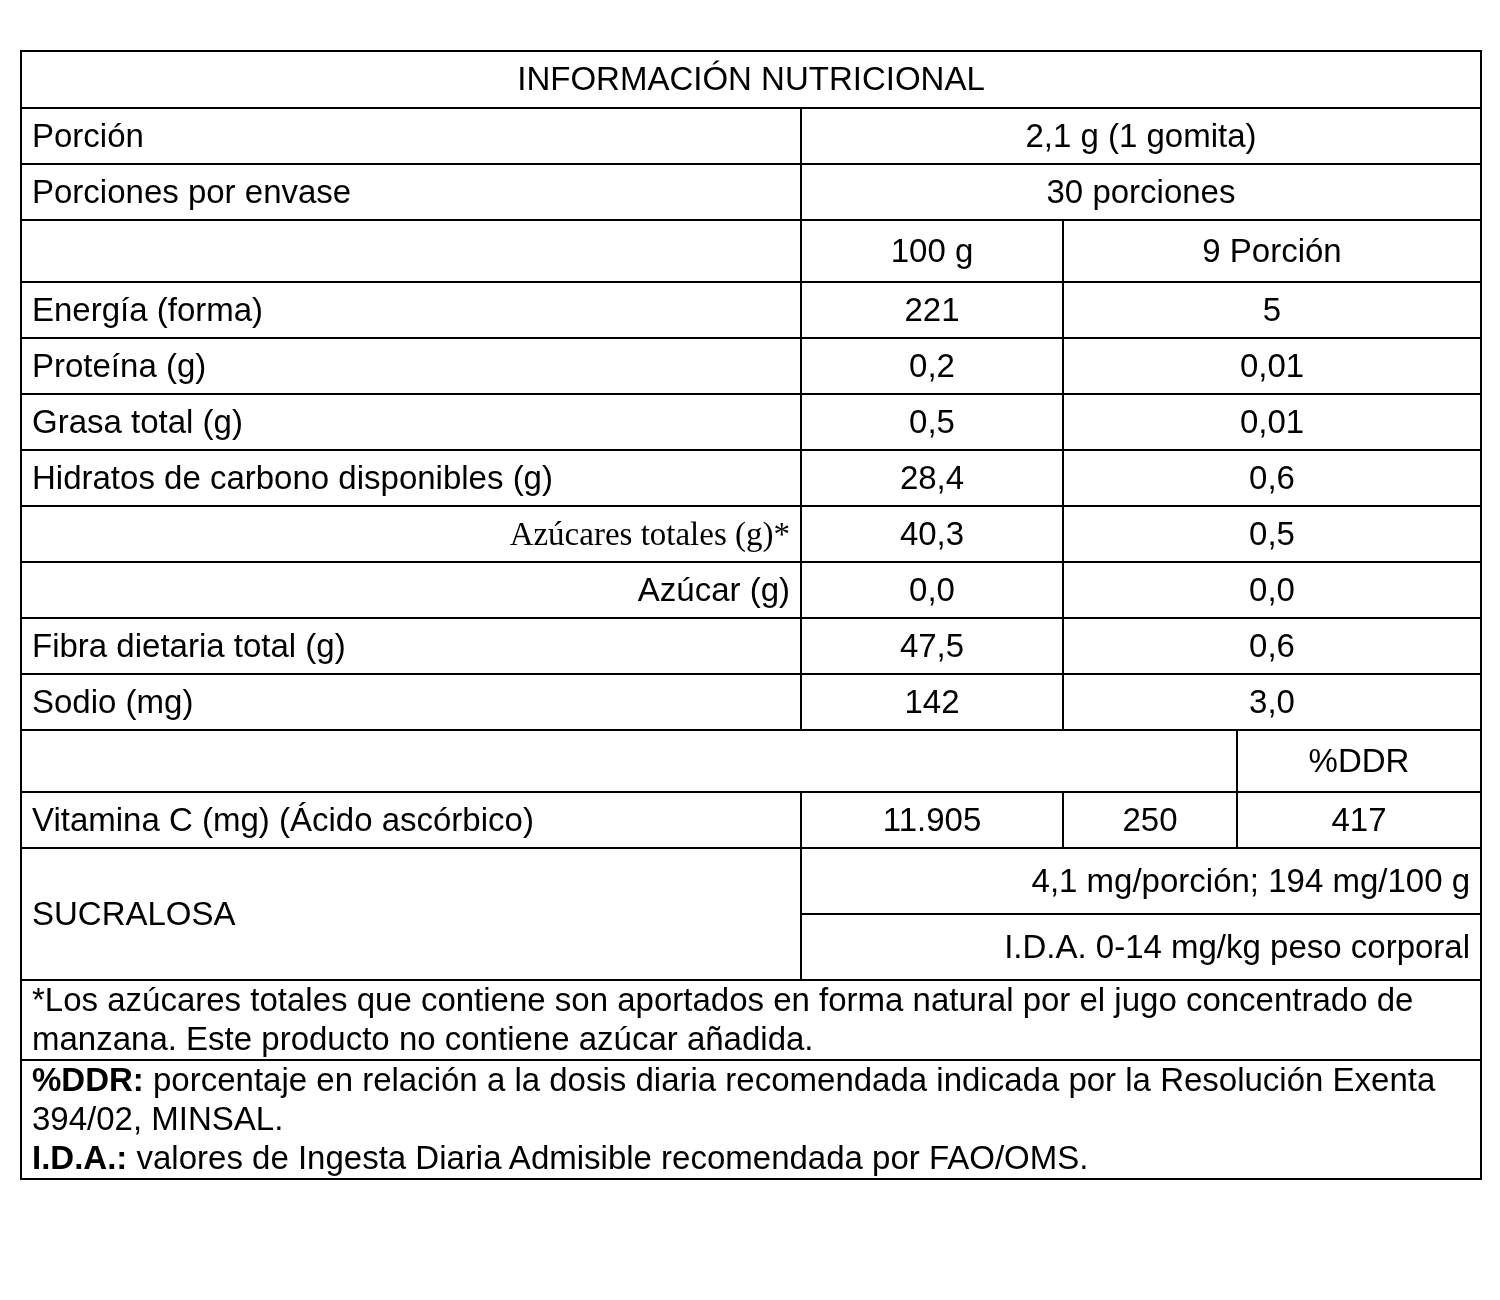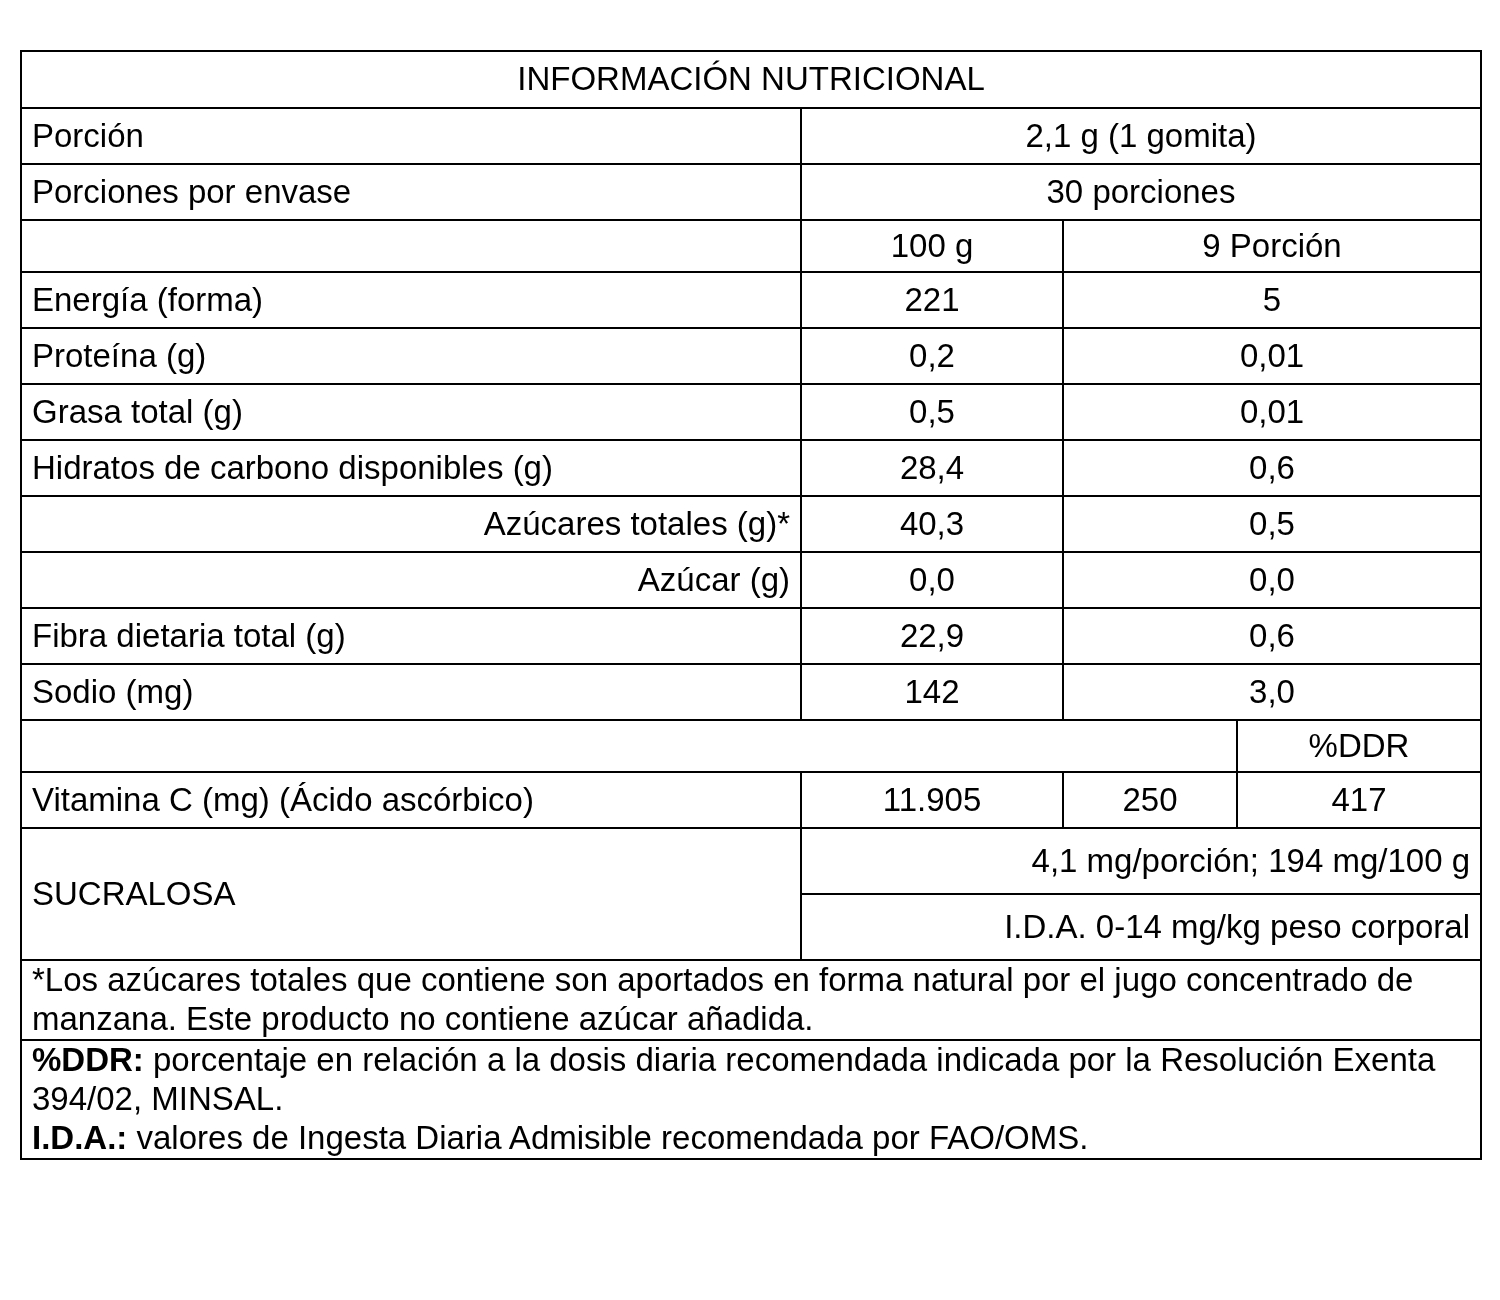--- a/index.html
+++ b/index.html
@@ -52,25 +52,25 @@
 
   .title-cell {
     text-align: center;
     font-weight: bold;
     font-size: 37px;
     height: 55px;
     padding: 2px 10px 6px 10px;
   }
 
   .row-h { height: 56px; }
-  .row-hdr { height: 52px; }
+  .row-hdr { height: 62px; }
   .row-tall { height: 64px; }
 
   .label      { text-align: left; }
-  .label-ind  { text-align: right; padding-right: 78px; }
+  .label-ind  { text-align: right; padding-right: 78px; font-family: Liberation Serif, serif; }
   .label-ind2 { text-align: right; padding-right: 170px; }
   .num        { text-align: center; }
   .ctr        { text-align: center; }
   .bold       { font-weight: bold; }
   .empty      { }
 
   .merge-val {
     text-align: center;
     font-size: 34px;
   }
@@ -162,21 +162,21 @@
       </tr>
 
       <tr class="row-h">
         <td class="label-ind2">Azúcar (g)</td>
         <td class="num">0,0</td>
         <td class="num" colspan="2">0,0</td>
       </tr>
 
       <tr class="row-h">
         <td class="label">Fibra dietaria total (g)</td>
-        <td class="num">22,9</td>
+        <td class="num">47,5</td>
         <td class="num" colspan="2">0,6</td>
       </tr>
 
       <tr class="row-h">
         <td class="label">Sodio (mg)</td>
         <td class="num">142</td>
         <td class="num" colspan="2">3,0</td>
       </tr>
 
       <tr class="row-hdr">

